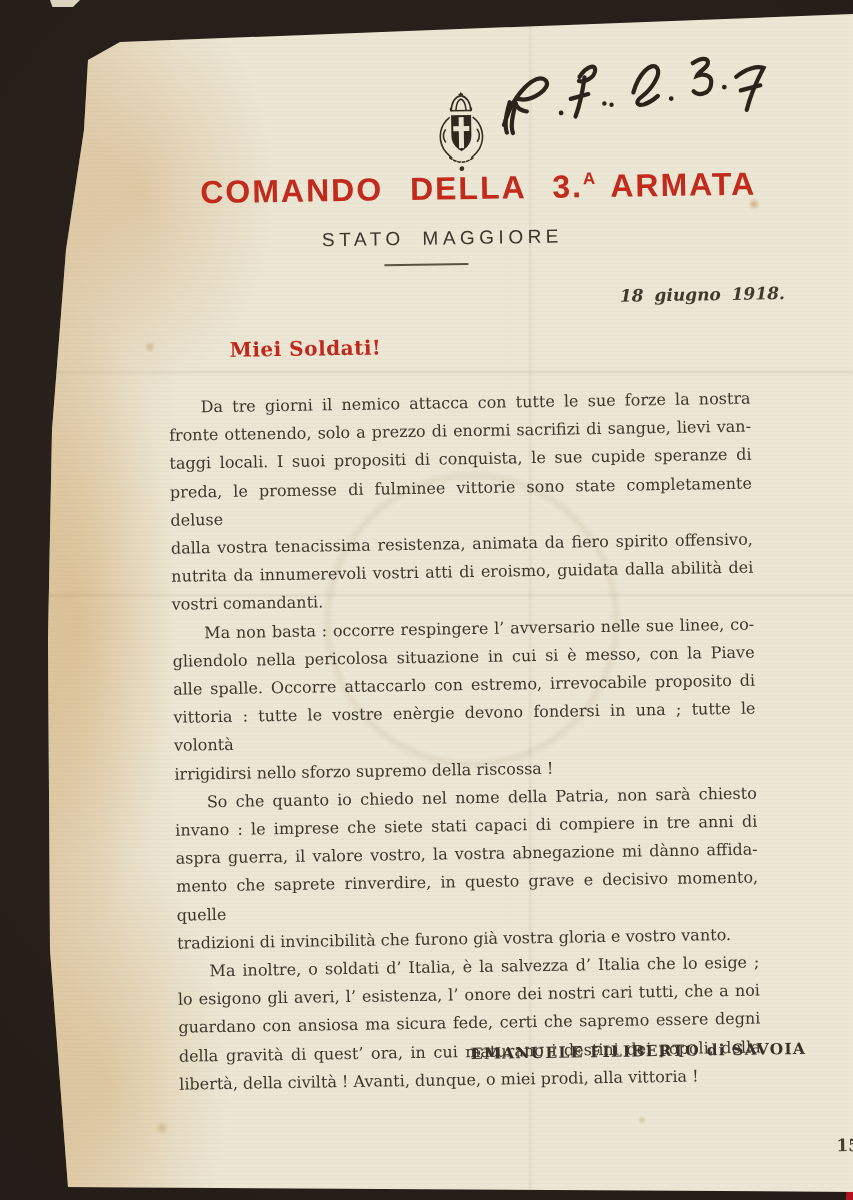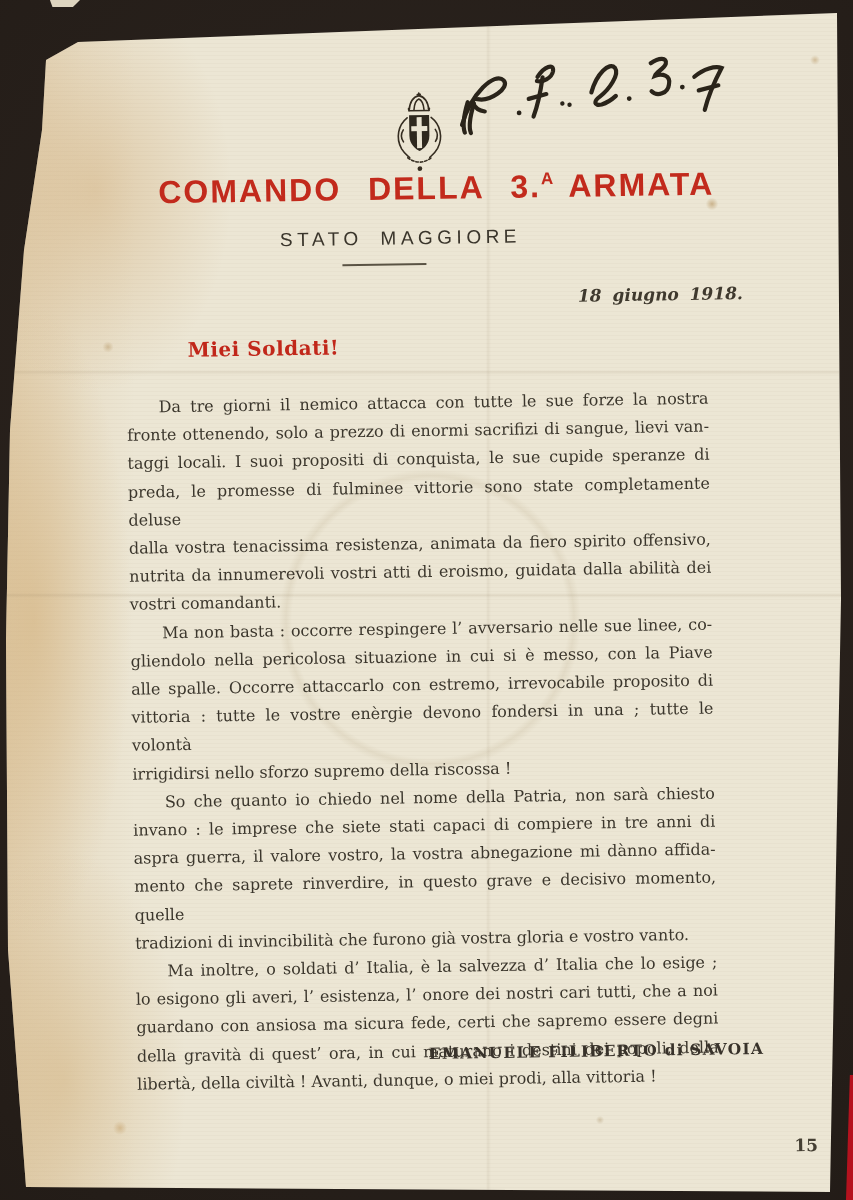--- a/index.html
+++ b/index.html
@@ -35,20 +35,21 @@
       radial-gradient(10px 10px at 120px 1128px, rgba(190,150,90,0.45), transparent 70%),
       radial-gradient(6px 6px at 600px 1120px, rgba(150,120,70,0.30), transparent 70%),
       radial-gradient(8px 8px at 108px 347px, rgba(170,135,80,0.40), transparent 70%),
       
       radial-gradient(190px 280px at 95px 190px, rgba(202,158,98,0.38), transparent 72%),
       radial-gradient(130px 420px at 34px 620px, rgba(208,170,112,0.45), transparent 75%),
       radial-gradient(170px 320px at 64px 1080px, rgba(205,168,110,0.40), transparent 72%),
       linear-gradient(90deg, rgba(205,166,110,0.40) 0px, rgba(205,166,110,0.24) 48px, rgba(205,166,110,0.10) 85px, rgba(205,166,110,0) 135px),
       
       repeating-linear-gradient(0deg, rgba(120,100,70,0.035) 0 1px, transparent 1px 4px);
+    margin-left: 42px;
   }
   .content{
     position:absolute;inset:0;transform:rotate(-0.9deg);transform-origin:430px 620px;
     font-family:"DejaVu Serif",serif;color:#3a342a;
   }
   .abs{position:absolute;white-space:nowrap;}
   .handwriting{left:450px;top:50px;width:300px;height:98px;transform:rotate(-5deg);}
   .crest{left:398px;top:91px;width:58px;height:83px;}
   .doc-title{
     left:165px;top:170px;font-family:"Liberation Sans",sans-serif;font-weight:bold;

